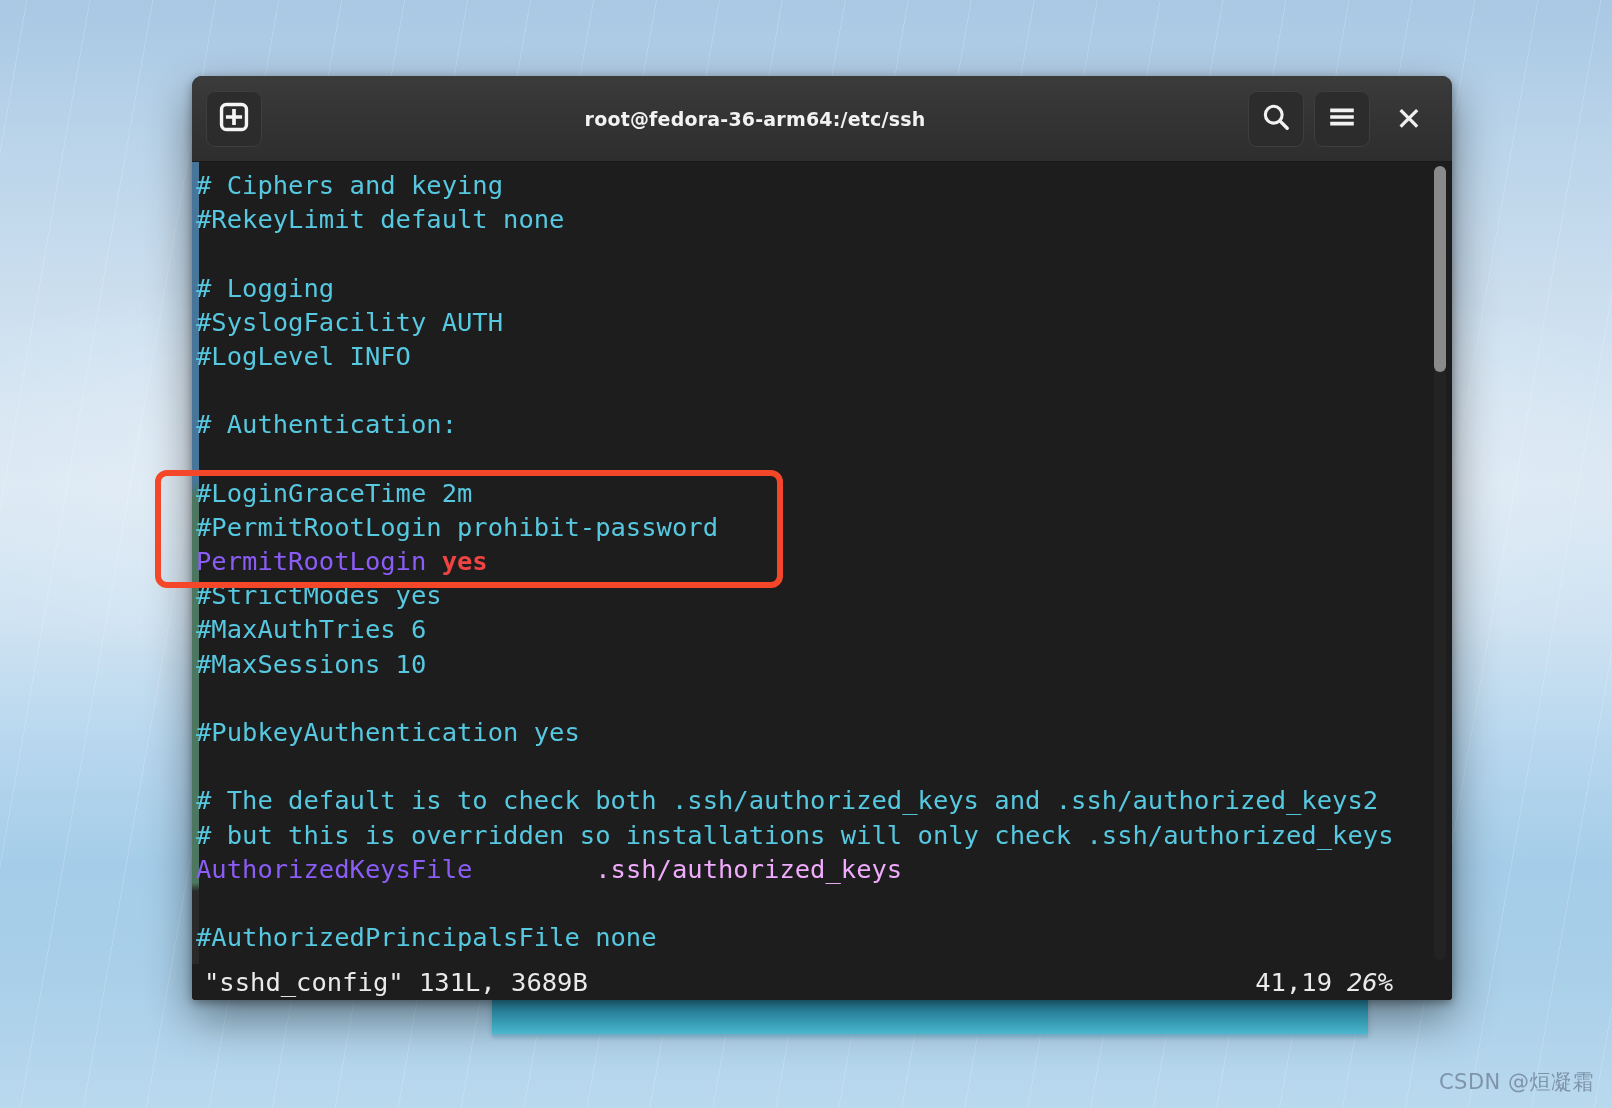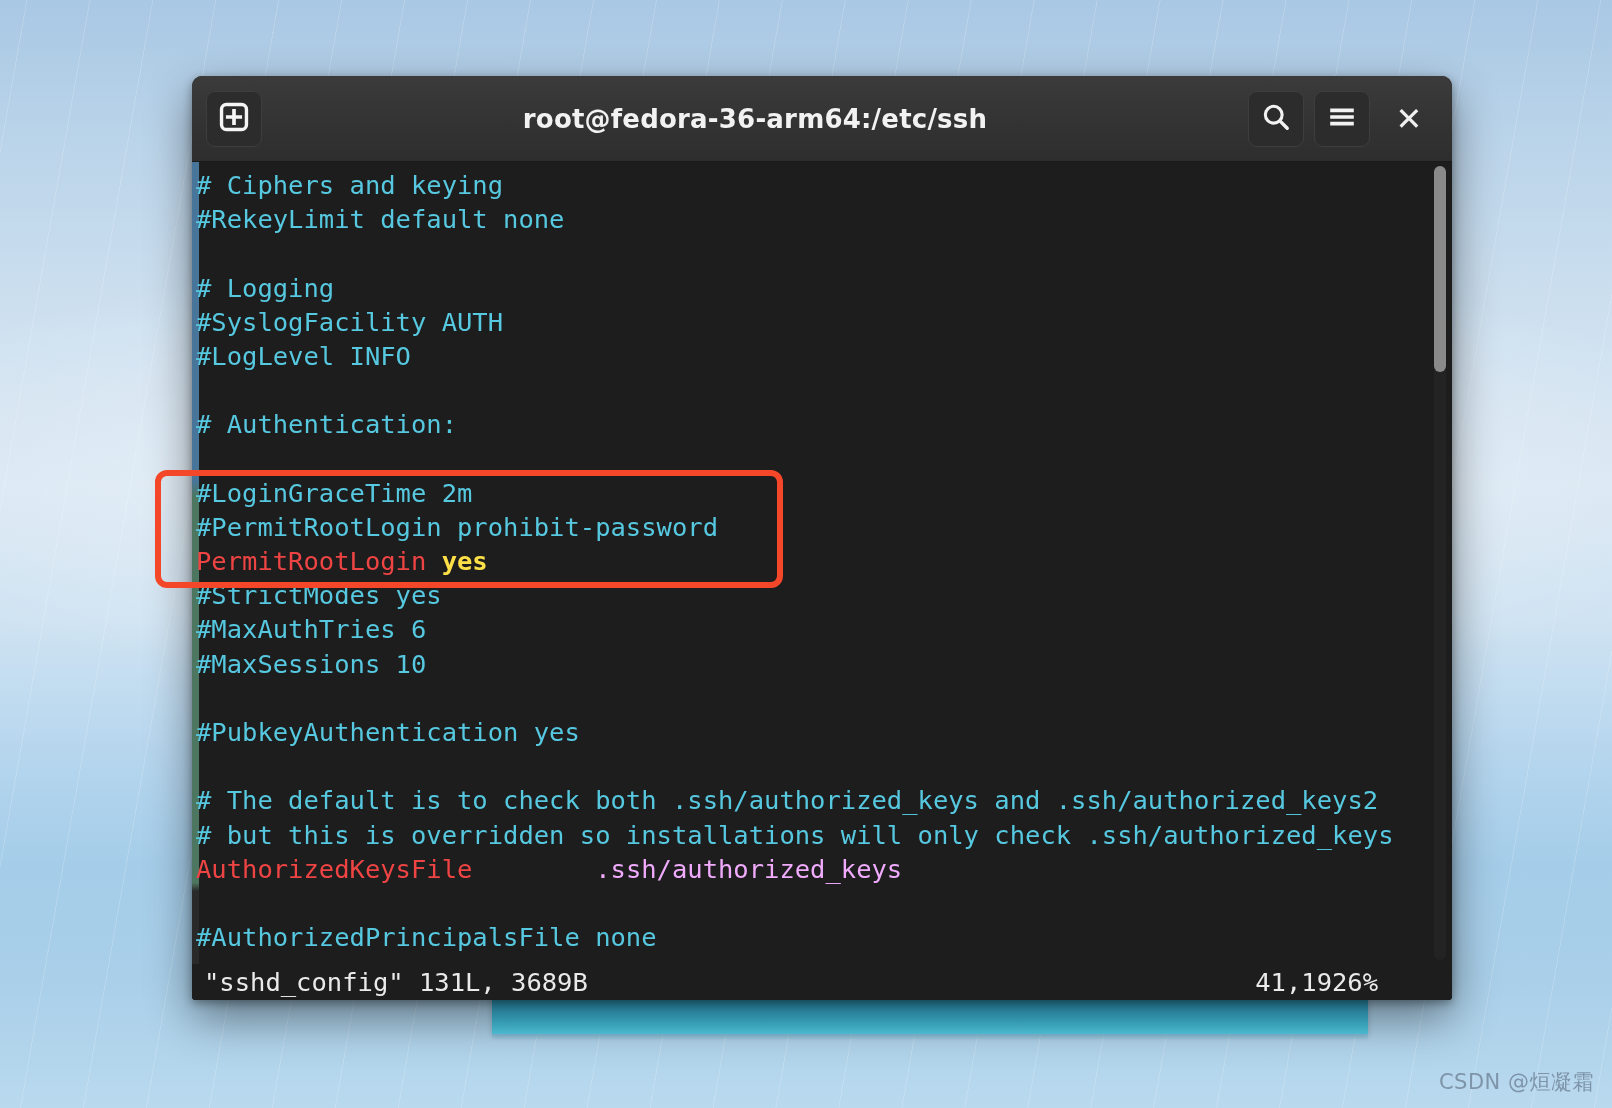--- a/index.html
+++ b/index.html
@@ -93,21 +93,21 @@
     background: #2c2c2c;
     border: 1px solid #3e3e3e;
     display: flex; align-items: center; justify-content: center;
     cursor: pointer;
     flex: 0 0 auto;
   }
   #title-text {
     flex: 1 1 auto;
     text-align: center;
     color: #f2f2f2;
-    font-size: 26px;
+    font-size: 19px;
     font-weight: bold;
     font-family: "DejaVu Sans", sans-serif;
     letter-spacing: .2px;
     white-space: nowrap;
     overflow: hidden;
   }
   #tb-right {
     display: flex; align-items: center; gap: 10px; flex: 0 0 auto;
   }
   #close-btn {
@@ -139,23 +139,23 @@
     right: 30px;
     font-family: "DejaVu Sans Mono", monospace;
     font-size: 25.5px;
     line-height: 34.2px;
     white-space: pre;
     color: #5fd7e8;
     padding-top: 6px;
   }
   .ln { height: 34.2px; }
   .c-comment { color: #56c8e0; }
-  .c-key     { color: #ef4444; }
+  .c-key     { color: #8b5cf6; }
   .c-val     { color: #f0abfc; }
-  .c-bool    { color: #fde047; font-weight: bold; }
+  .c-bool    { color: #ef4444; font-weight: bold; }
 
   
   #scrollbar-track {
     position: absolute;
     right: 6px; top: 4px;
     width: 12px; bottom: 40px;
     background: #232323;
     border-radius: 6px;
   }
   #scrollbar-thumb {
@@ -176,21 +176,21 @@
     display: flex;
     align-items: center;
     font-family: "DejaVu Sans Mono", monospace;
     font-size: 25.5px;
     color: #eaeaea;
     padding-left: 12px;
   }
   #status-file { flex: 0 0 auto; }
   #status-spacer { flex: 1 1 auto; }
   #status-pos { flex: 0 0 auto; width: 250px; text-align: right; }
-  #status-pct { flex: 0 0 auto; width: 120px; text-align: left; padding-right: 44px; }
+  #status-pct { flex: 0 0 auto; width: 120px; text-align: center; padding-right: 44px; font-style: italic; }
 
   
   #annotation-box {
     position: absolute;
     left: 155px; top: 470px;
     width: 628px; height: 118px;
     border: 6px solid #f4472a;
     border-radius: 12px;
     pointer-events: none;
     z-index: 50;

